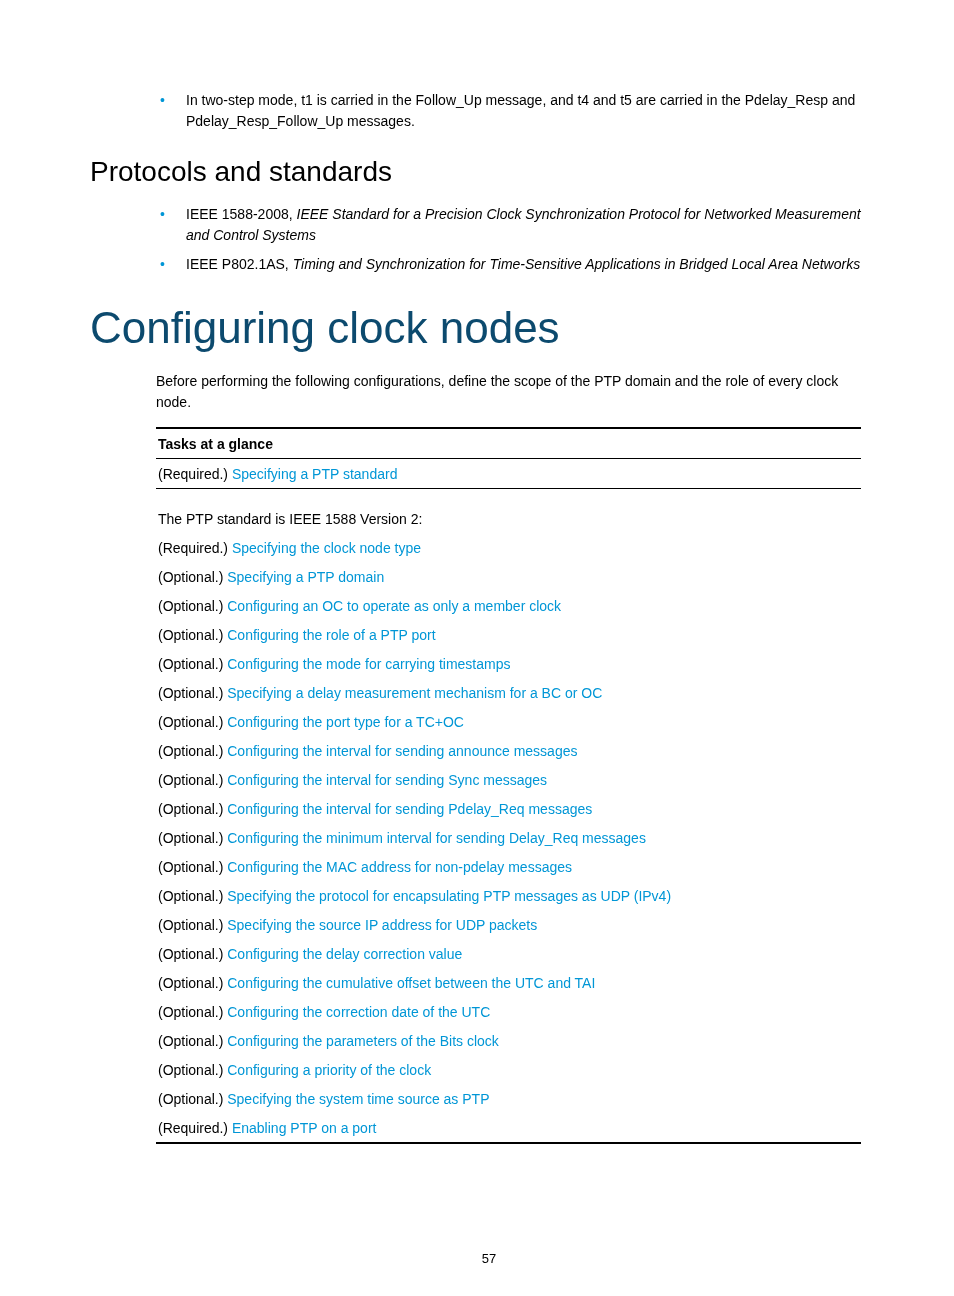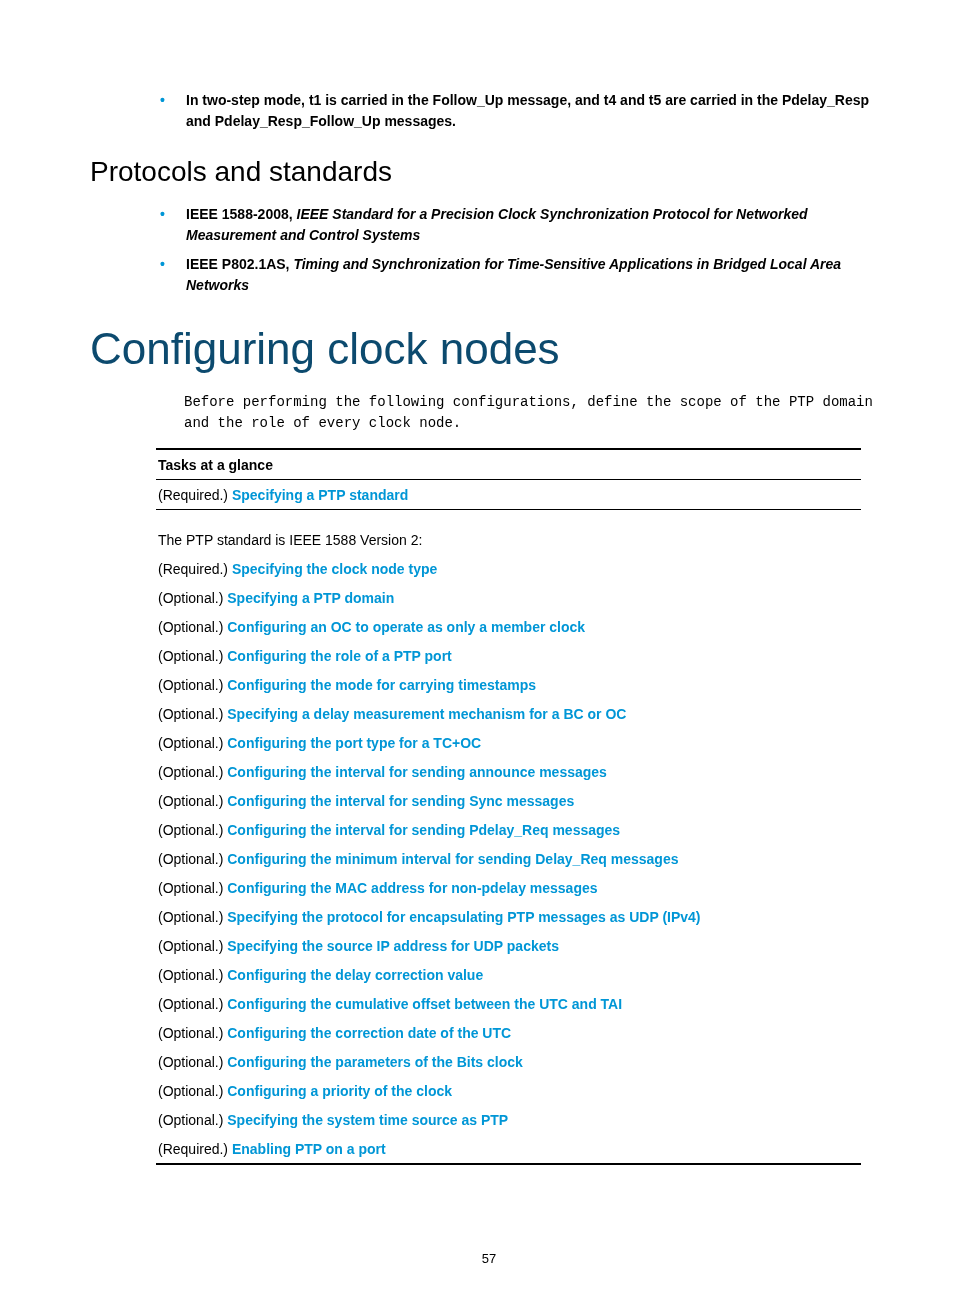--- a/index.html
+++ b/index.html
@@ -15,21 +15,20 @@
     min-height: 1296px;
     margin: 0 auto;
     padding: 90px 80px 40px 90px;
     box-sizing: border-box;
     position: relative;
   }
   .bullet-list {
     list-style: none;
     padding: 0;
     margin: 0 0 20px 66px;
-    font-weight: bold;
   }
   .bullet-list li {
     position: relative;
     padding-left: 30px;
     margin-bottom: 8px;
     line-height: 1.5;
   }
   .bullet-list li::before {
     content: "•";
     position: absolute;
@@ -44,23 +43,22 @@
     font-size: 28px;
     margin: 24px 0 16px 0;
   }
   h1.section-h1 {
     color: #0c4a6e;
     font-weight: 300;
     font-size: 44px;
     margin: 28px 0 18px 0;
   }
   .body-text {
-    margin: 0 0 14px 94px;
+    margin: 0 0 14px 66px;
     line-height: 1.5;
-    font-family: Liberation Mono, monospace;
   }
   .task-table {
     margin: 0 0 0 66px;
     width: 705px;
   }
   .task-header {
     border-top: 2px solid #000;
     border-bottom: 1px solid #000;
     font-weight: bold;
     padding: 7px 2px 6px 2px;
@@ -74,21 +72,20 @@
   }
   .task-row.note {
     padding-top: 22px;
     padding-bottom: 6px;
   }
   .task-last {
     border-bottom: 2px solid #000;
   }
   .link {
     color: #0096d6;
-    font-weight: bold;
   }
   .page-number {
     position: absolute;
     bottom: 30px;
     left: 12px;
     width: 100%;
     text-align: center;
     font-size: 13px;
   }
 </style>

